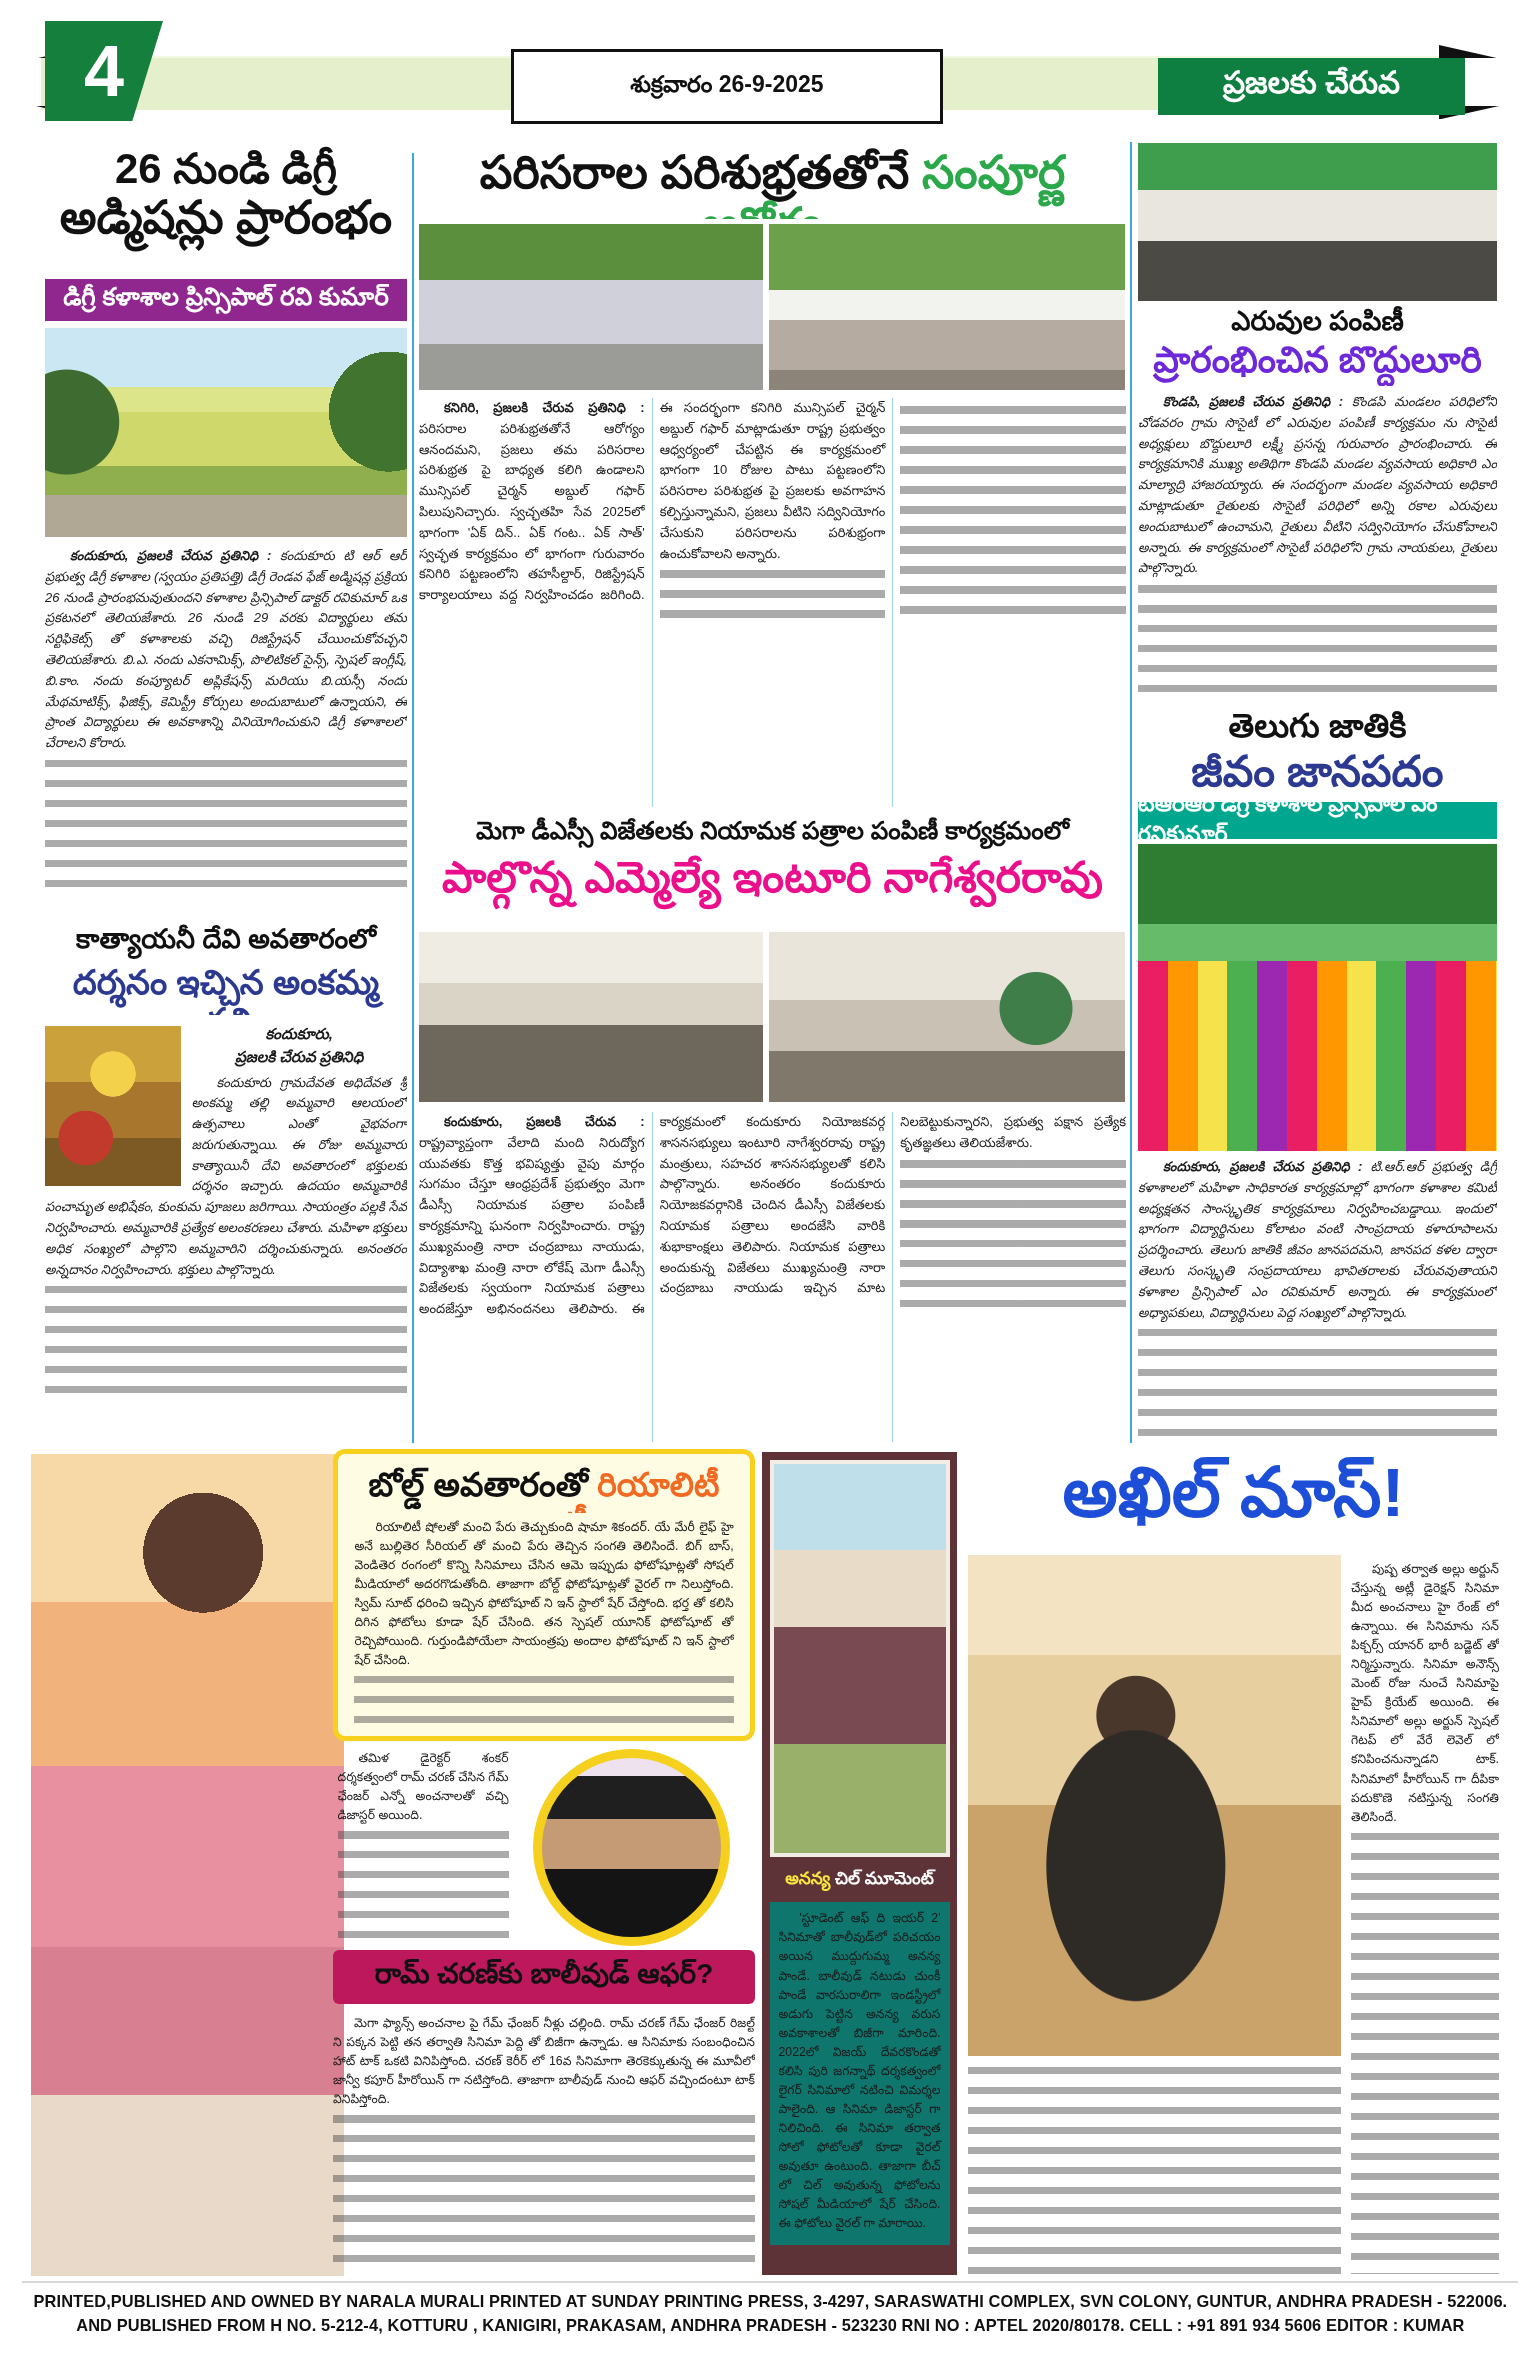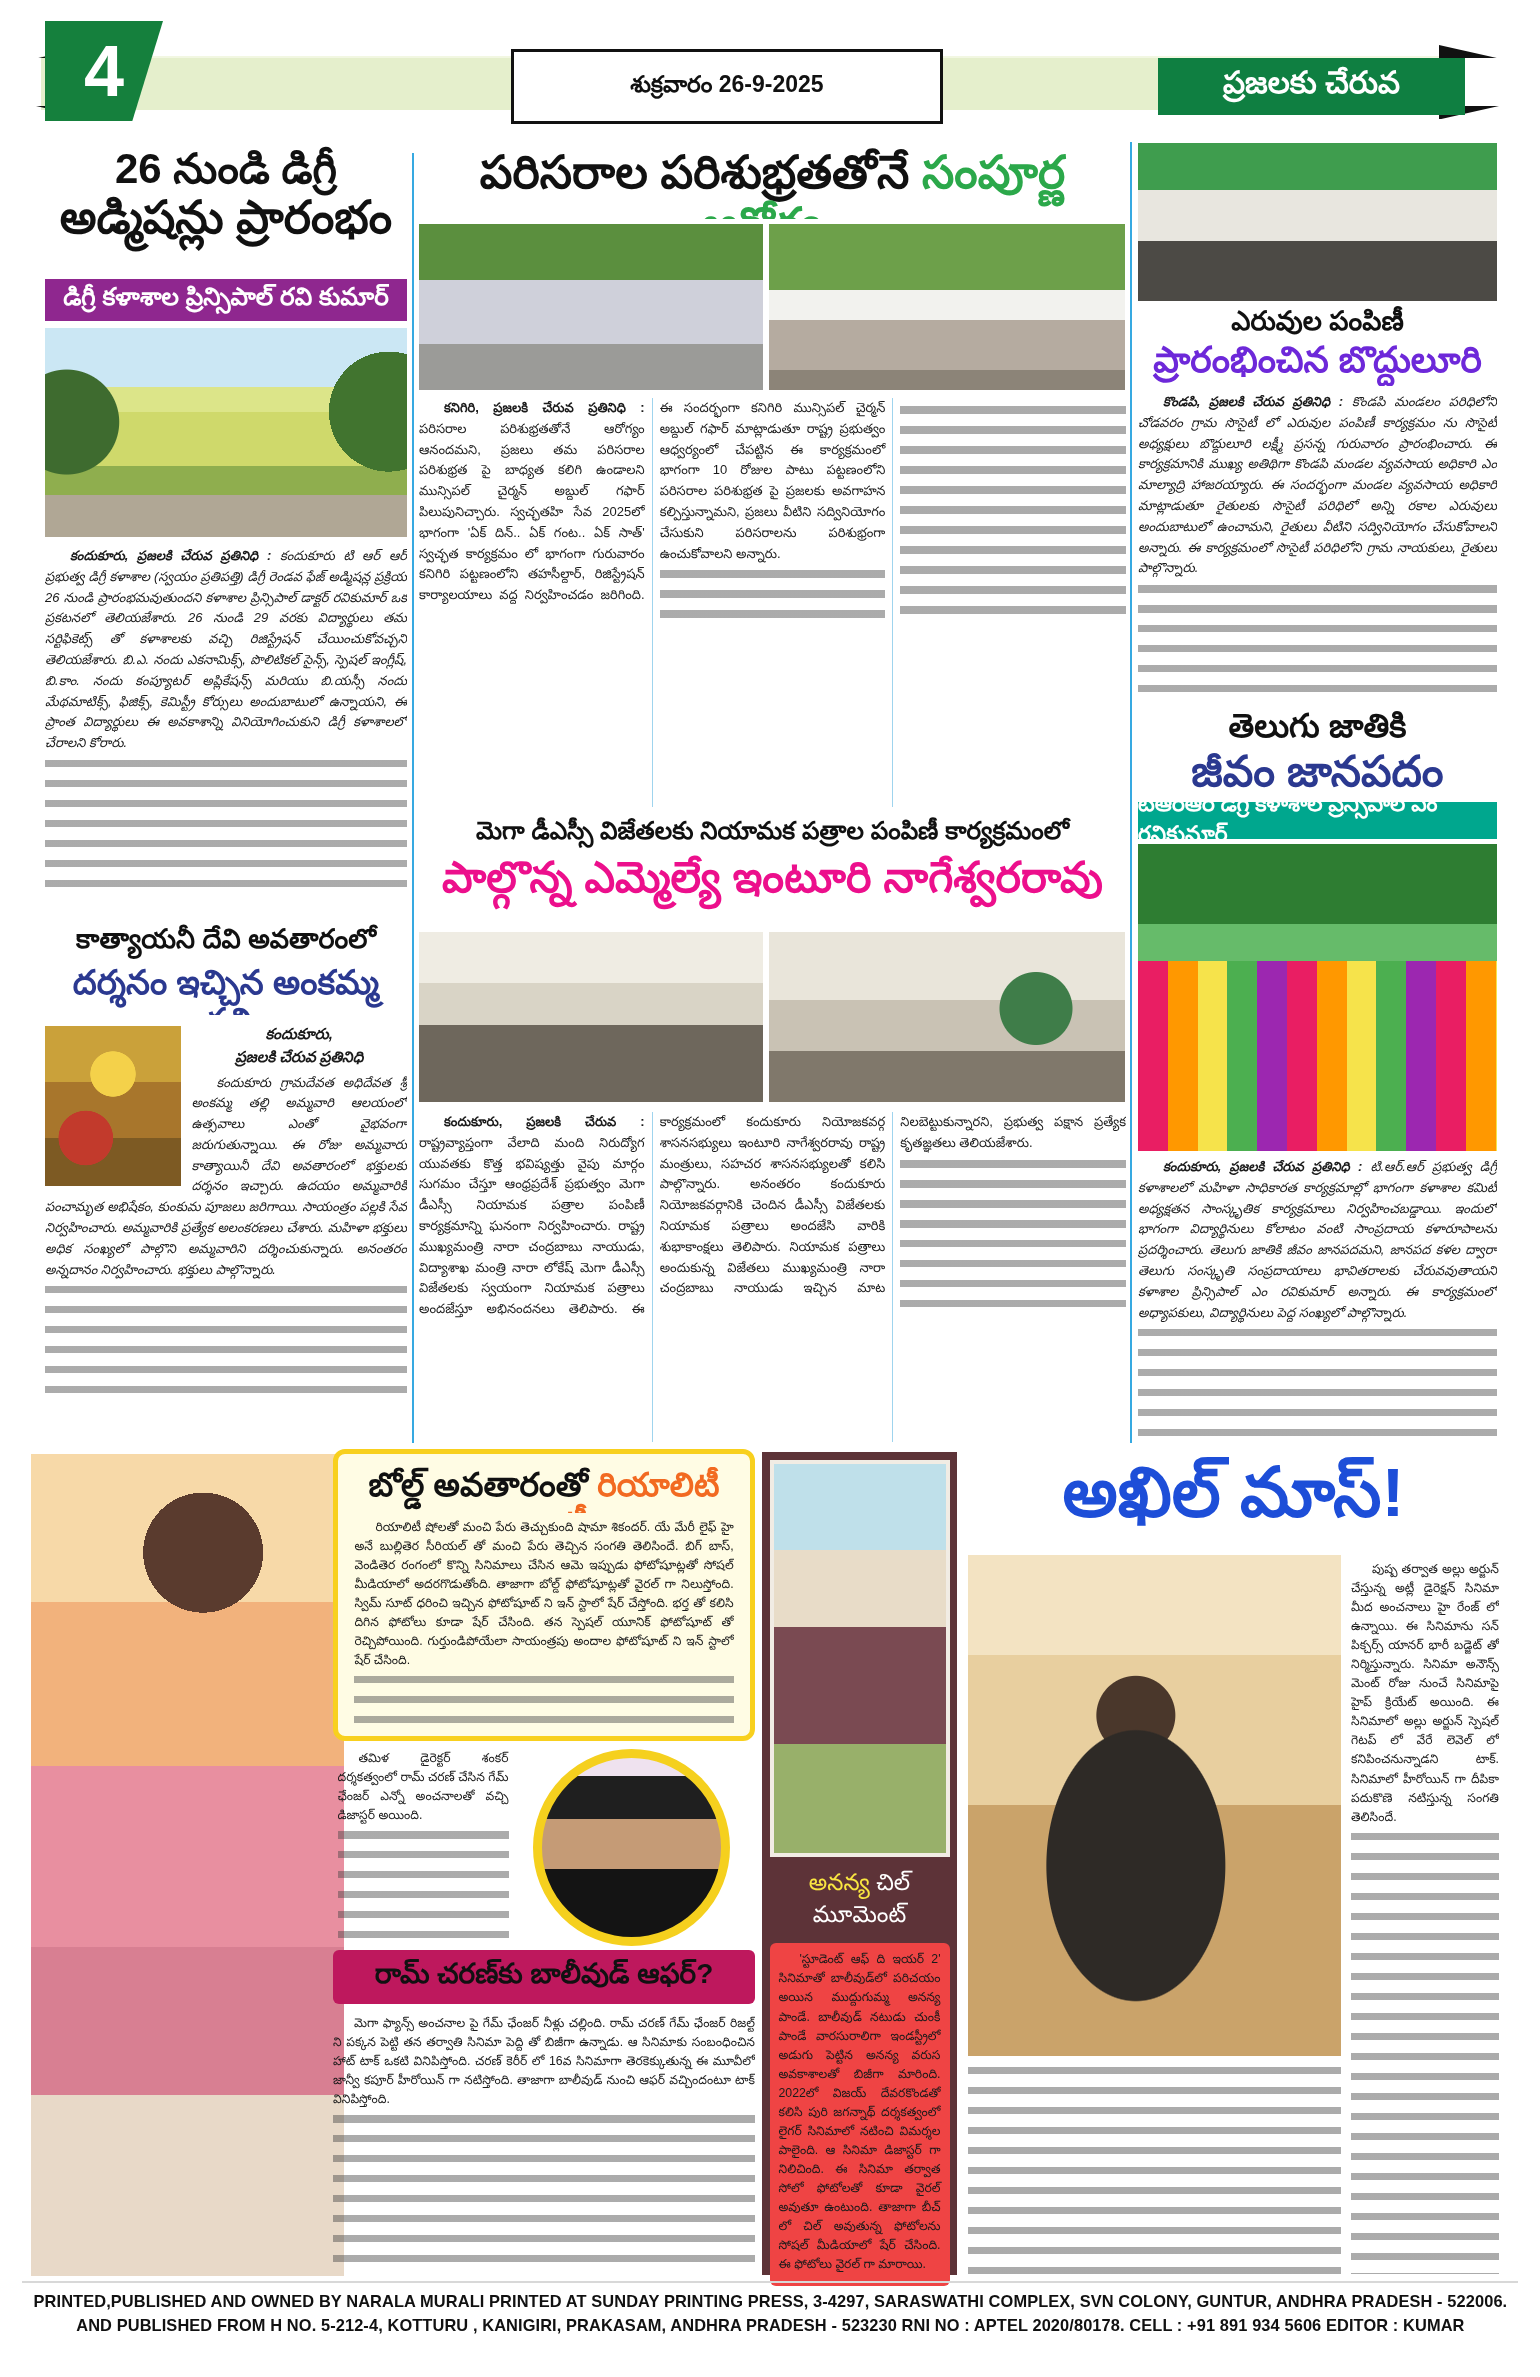--- a/index.html
+++ b/index.html
@@ -26,21 +26,21 @@
   .dl{font-weight:800;}
   .fl{flex:1;margin-top:6px;background:repeating-linear-gradient(to bottom,#454545 0 7.5px,transparent 7.5px 20px);opacity:.45;}
   .cols3{font-size:13px;line-height:1.6;color:#1a1a1a;text-align:justify;overflow:hidden;column-count:3;column-gap:15px;column-rule:1.5px solid #9fd4ee;column-fill:balance;}
   .cols3 p{margin:0;text-indent:25px;}
   .flb{height:268px;background:repeating-linear-gradient(to bottom,#454545 0 7.5px,transparent 7.5px 20px);opacity:.45;margin-top:6px;}
   
   .ybox{background:#fffdе8;background-color:#fffce4;border:5.2px solid #f8d01e;border-radius:12px;}
   .yband{background:#be185d;border-radius:6px;display:flex;align-items:center;justify-content:center;font-weight:800;font-size:28px;color:#111;overflow:hidden;}
   .circle{border-radius:50%;border:9px solid #f5d01e;overflow:hidden;}
   .maroon{background:#5d3338;}
-  .beige{background:#ef4444;border-radius:6px;}
+  .beige{background:#0f766e;}
   .smallbody{font-size:12.3px;line-height:1.55;color:#1a1a1a;text-align:justify;overflow:hidden;display:flex;flex-direction:column;}
   .smallbody p{margin:0;text-indent:21px;}
   
   .footer{font-weight:700;color:#111;text-align:center;letter-spacing:0.1px;font-size:16.4px;line-height:1.45;}
 </style>
 </head>
 <body>
 
 <div class="page">
 
@@ -160,21 +160,21 @@
   </div>
   <div class="abs yband" style="left:333px;top:1950px;width:422px;height:54px;">రామ్ చరణ్‌కు బాలీవుడ్ ఆఫర్?</div>
   <div class="abs smallbody" style="left:333px;top:2014px;width:422px;height:261px;">
     <p>మెగా ఫ్యాన్స్ అంచనాల పై గేమ్ ఛేంజర్ నీళ్లు చల్లింది. రామ్ చరణ్ గేమ్ ఛేంజర్ రిజల్ట్ ని పక్కన పెట్టి తన తర్వాతి సినిమా పెద్ది తో బిజీగా ఉన్నాడు. ఆ సినిమాకు సంబంధించిన హాట్ టాక్ ఒకటి వినిపిస్తోంది. చరణ్ కెరీర్ లో 16వ సినిమాగా తెరకెక్కుతున్న ఈ మూవీలో జాన్వీ కపూర్ హీరోయిన్ గా నటిస్తోంది. తాజాగా బాలీవుడ్ నుంచి ఆఫర్ వచ్చిందంటూ టాక్ వినిపిస్తోంది.</p>
     <div class="fl"></div>
   </div>
 
   <div class="abs maroon" style="left:762px;top:1452px;width:195px;height:823px;padding:7.5px;box-sizing:border-box;">
     <div class="ph" style="width:100%;height:397px;border:4.5px solid #f1ece4;box-sizing:border-box;background:
         linear-gradient(180deg,#bfe0ea 0 22%,#e8dcc8 22% 42%,#7a4a52 42% 72%,#98b06a 72% 100%);"></div>
-    <div style="text-align:center;font-weight:400;font-size:23px;padding:12px 0 10.4px 0;overflow:hidden;">
+    <div style="text-align:center;font-weight:700;font-size:17px;padding:12px 0 10.4px 0;overflow:hidden;">
       <span style="color:#f9e641;">అనన్య</span>
       <span style="color:#ffffff;">చిల్ మూమెంట్</span>
     </div>
     <div class="beige smallbody" style="height:343px;padding:7.5px 9px;box-sizing:border-box;">
       <p>'స్టూడెంట్ ఆఫ్ ది ఇయర్ 2' సినిమాతో బాలీవుడ్‌లో పరిచయం అయిన ముద్దుగుమ్మ అనన్య పాండే. బాలీవుడ్ నటుడు చుంకీ పాండే వారసురాలిగా ఇండస్ట్రీలో అడుగు పెట్టిన అనన్య వరుస అవకాశాలతో బిజీగా మారింది. 2022లో విజయ్ దేవరకొండతో కలిసి పురి జగన్నాథ్ దర్శకత్వంలో లైగర్ సినిమాలో నటించి విమర్శల పాలైంది. ఆ సినిమా డిజాస్టర్ గా నిలిచింది. ఈ సినిమా తర్వాత సోలో ఫోటోలతో కూడా వైరల్ అవుతూ ఉంటుంది. తాజాగా బీచ్ లో చిల్ అవుతున్న ఫోటోలను సోషల్ మీడియాలో షేర్ చేసింది. ఈ ఫోటోలు వైరల్ గా మారాయి.</p>
       <div class="fl"></div>
     </div>
   </div>
 
   <div class="abs hl" style="left:969px;top:1454px;width:529px;height:91px;font-size:69px;color:#1d4ed8;">అఖిల్ మాస్!</div>

